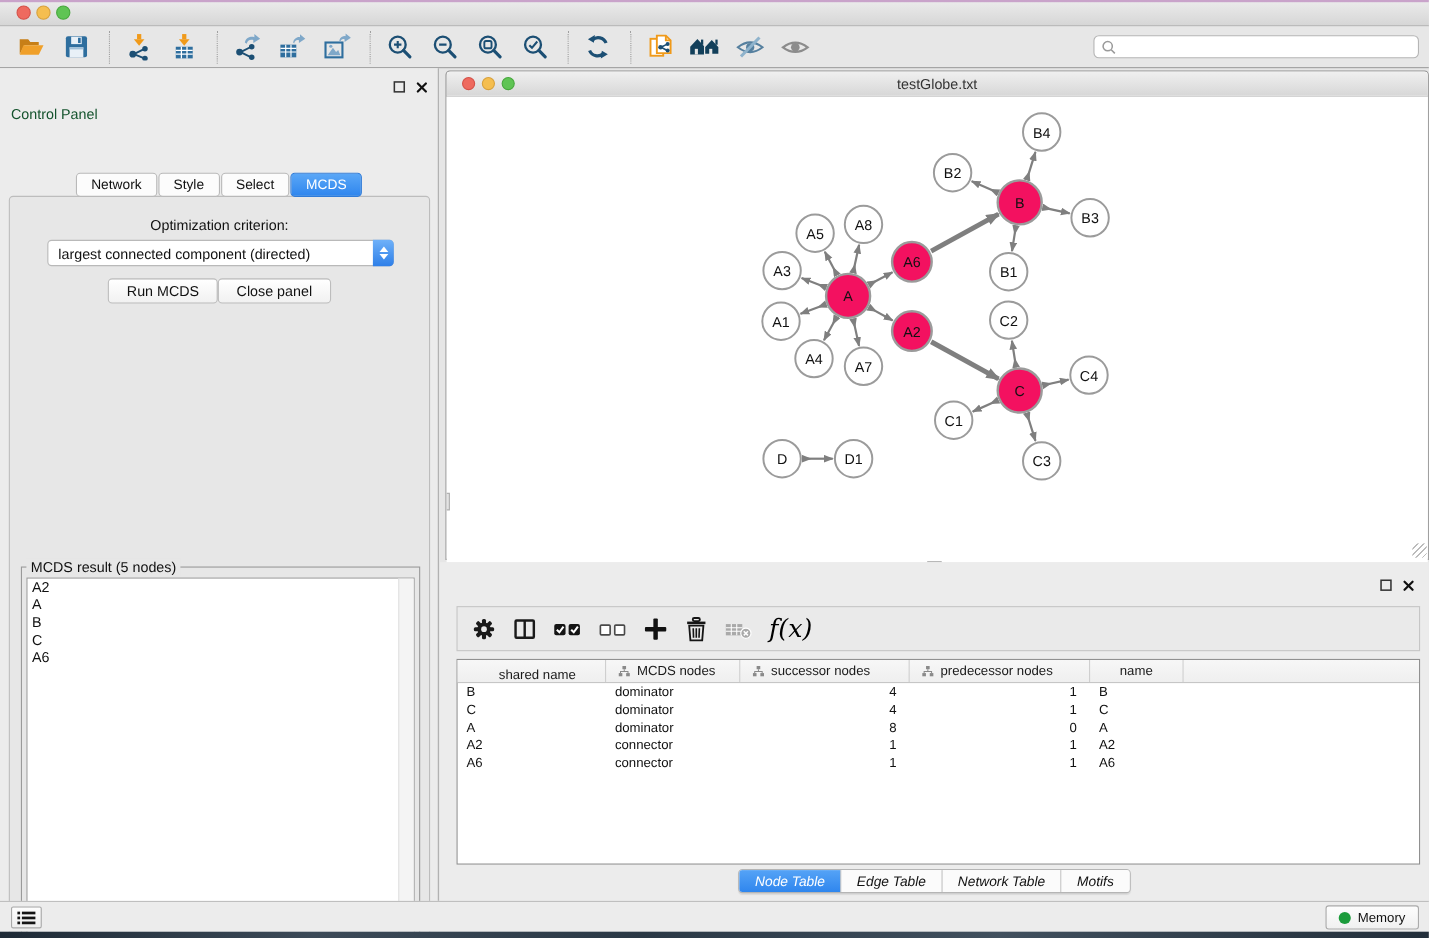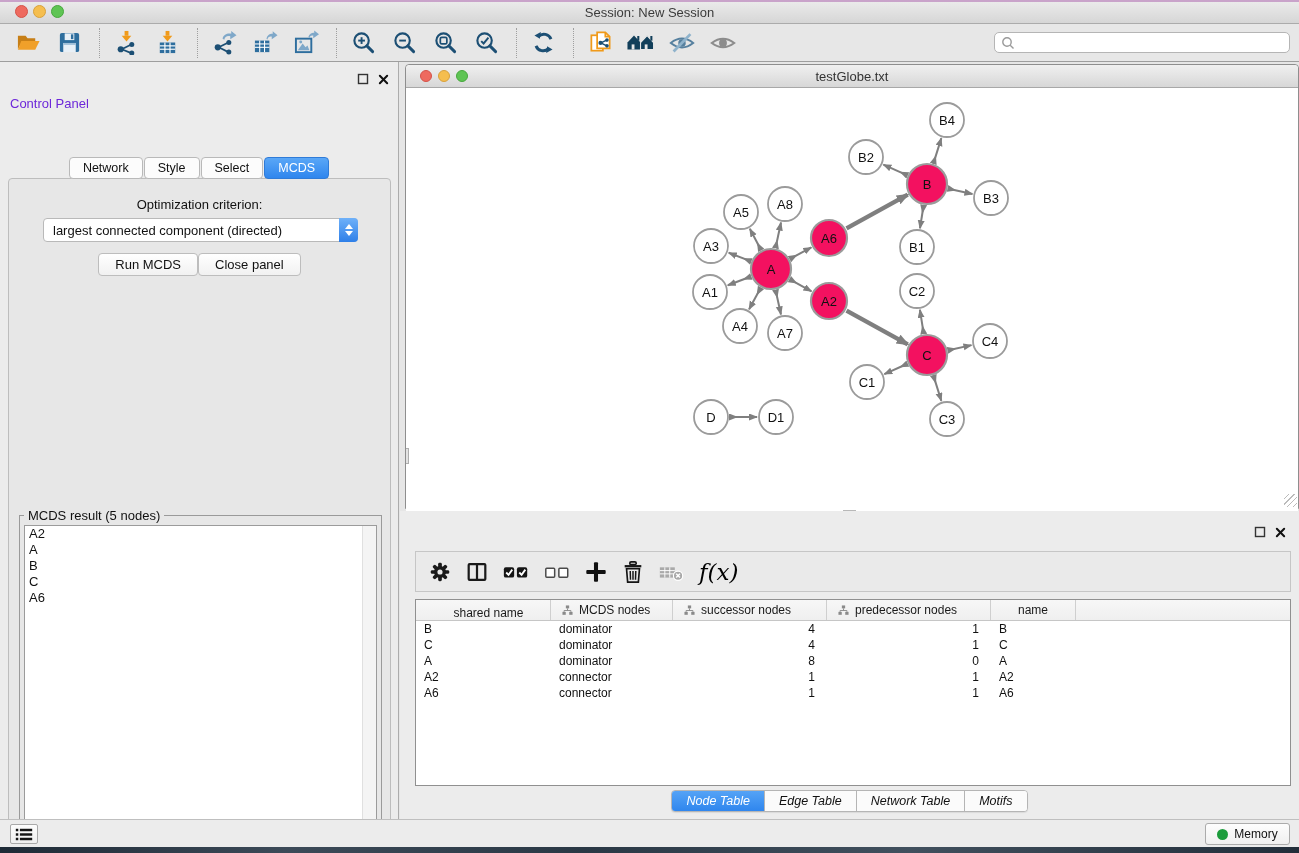--- a/index.html
+++ b/index.html
@@ -25,21 +25,21 @@
   .tb-btn.wide svg { width:30px; height:26px; }
   .tb-sep { width:0; height:30px; border-left:1px dotted #9F9F9F; margin:0 12px 0 3px; }
   .search-field { margin-left:auto; margin-right:9px; width:296px; height:21px; background:#fff;
     border:1px solid #B5B5B5; border-radius:5px; display:flex; align-items:center; padding-left:5px; }
   .search-field input { border:none; outline:none; flex:1; font-size:12px; background:transparent; height:17px; }
 
   
   .control-panel { position:absolute; left:0; top:62px; width:399px; height:757px; background:#ECECEC;
     border-right:1px solid #ACACAC; }
   .panel-head { position:absolute; left:10px; top:8px; right:8px; height:18px; display:flex; align-items:center; }
-  .panel-title { font-size:13px; color:#6d28d9;margin-top:48px; }
+  .panel-title { font-size:13px; color:#14532d;margin-top:48px; }
   .win-btns { margin-left:auto; display:flex; gap:8px; }
   .win-btn { width:13px; height:13px; display:flex; align-items:center; justify-content:center; }
   .cp-tabs { position:absolute; left:0; top:95px; width:100%; display:flex; justify-content:center; gap:1px; z-index:2; }
   .cp-tab { height:22px; padding:0 13px; background:#FCFCFC; border:1px solid #B9B9B9; border-radius:4px;
     font-size:12.5px; color:#111; display:flex; align-items:center; }
   .cp-tab.active { background:linear-gradient(#5AA7F7,#2F86EE); border-color:#2F7BD8; color:#fff; }
   .cp-content { position:absolute; left:8px; top:116px; width:383px; height:684px; background:#E7E7E7;
     border:1px solid #BDBDBD; border-radius:4px; }
   .opt-label { position:absolute; top:18px; width:100%; text-align:center; font-size:13px; color:#111; }
   .dropdown { position:absolute; left:34px; top:39px; width:315px; height:24px; background:#fff;
@@ -112,21 +112,20 @@
 </style>
 </head>
 <body>
 
 <div class="app">
 
   <div class="titlebar">
     <div class="traffic t-red"></div>
     <div class="traffic t-yellow"></div>
     <div class="traffic t-green"></div>
-    <div class="title-text">Session: New Session</div>
   </div>
 
   <div class="toolbar">
     <div class="tb-btn">
       <svg viewBox="0 0 26 26">
           <path d="M2 6h8l2 2.5h8v3H6.5L2 20z" fill="#C77F17"></path>
           <path d="M5.5 11.5h19L20 20.5H2z" fill="#F0A02A"></path>
         </svg>
     </div>
     <div class="tb-btn">

